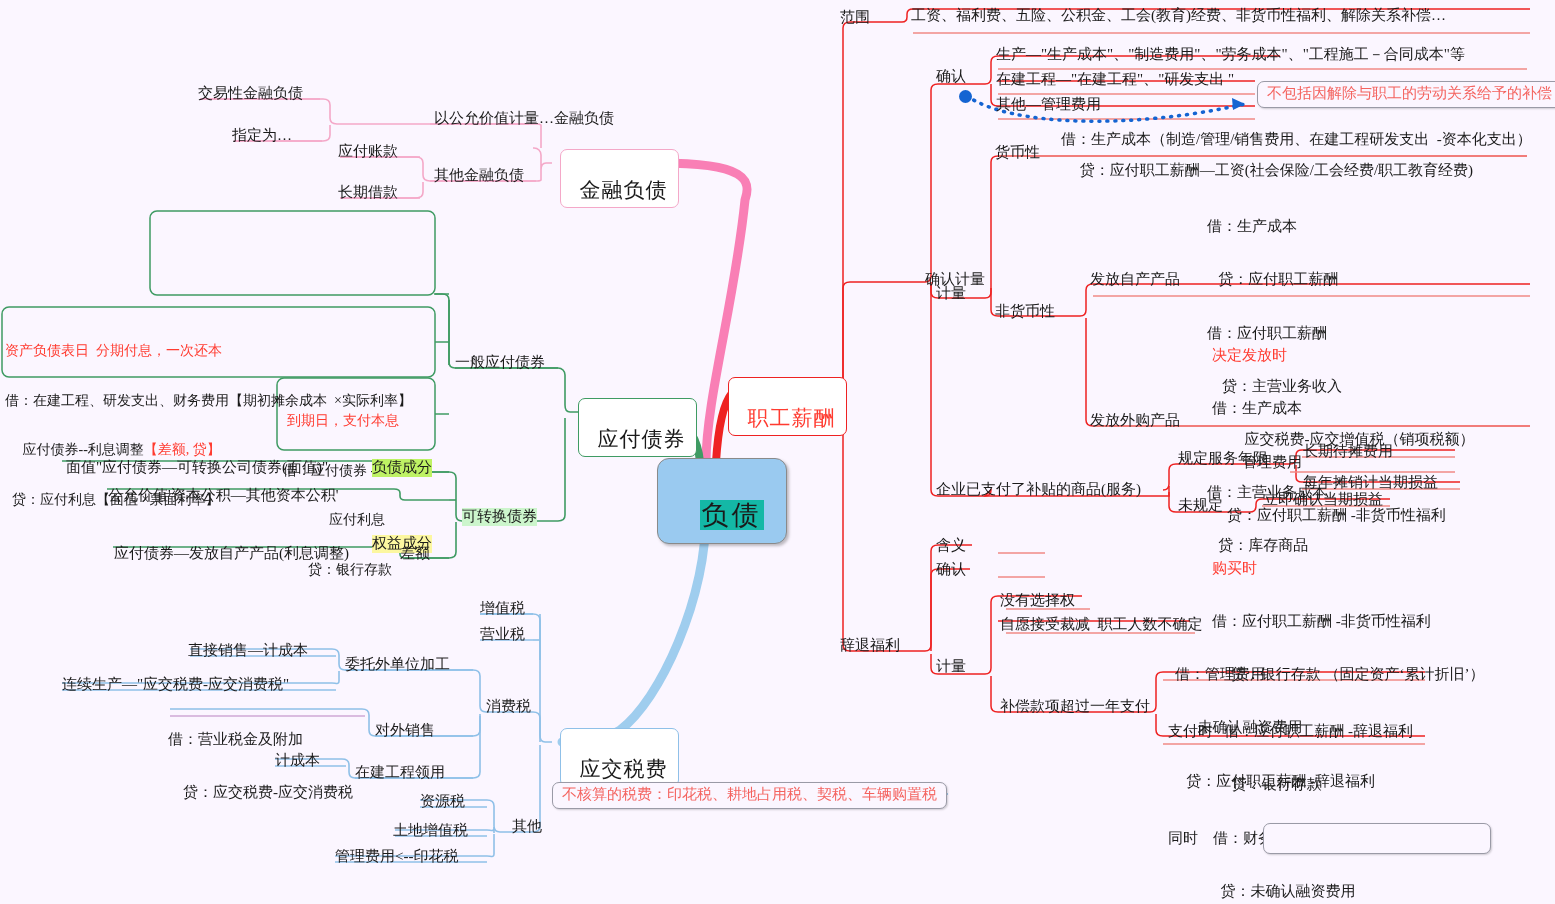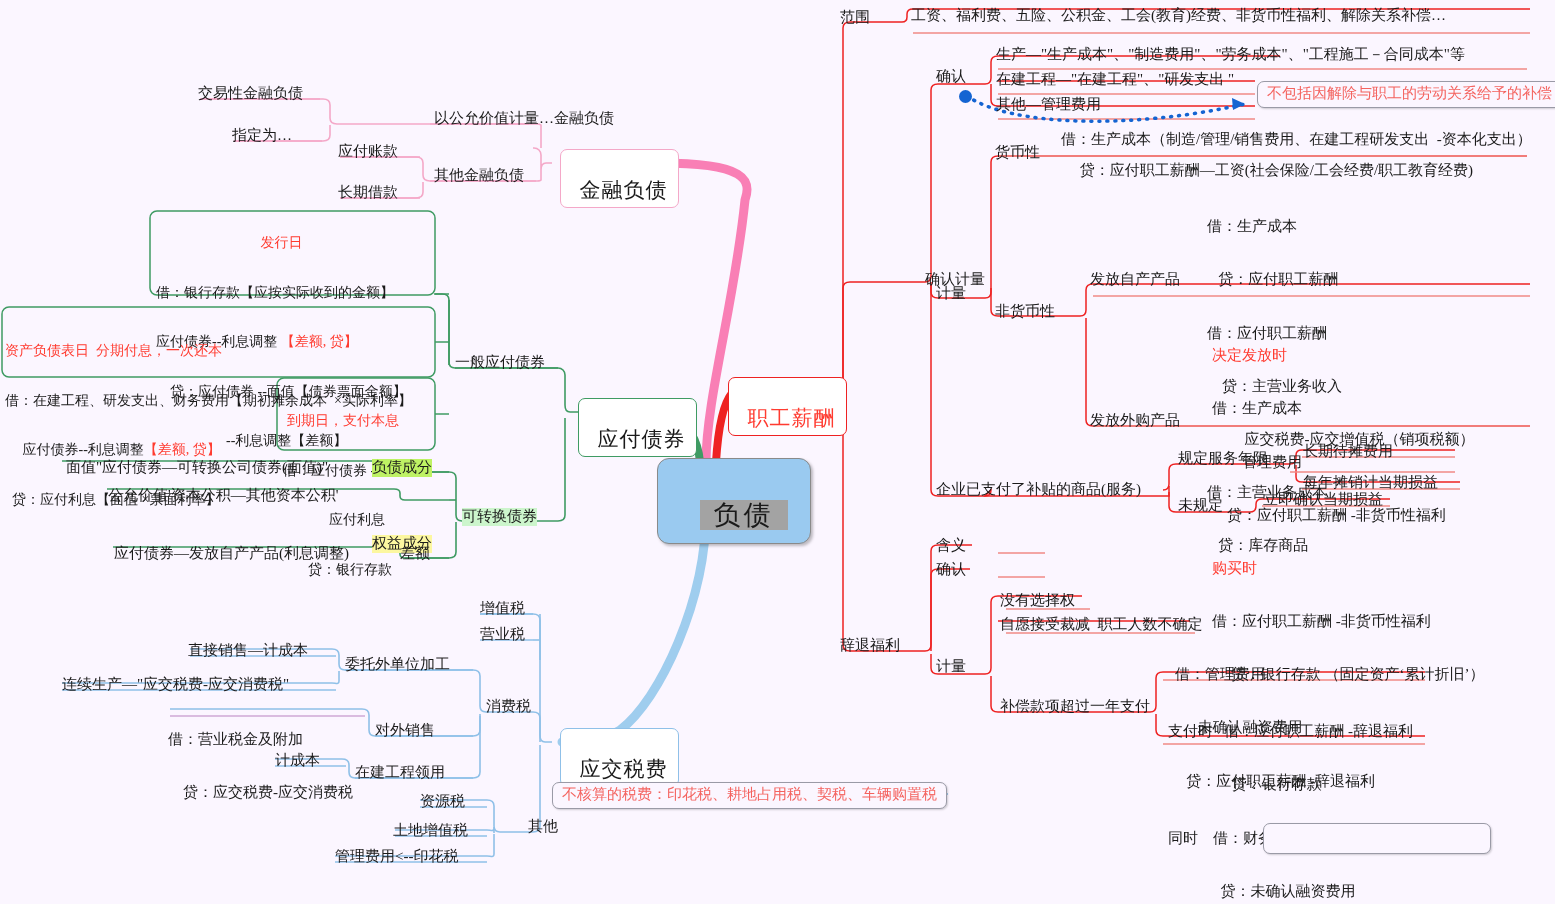--- a/index.html
+++ b/index.html
@@ -24,21 +24,21 @@
   .root{
     background:#9acaf0;
     border:1px solid #8a8a8a;
     border-radius:12px;
     box-shadow:2px 2px 3px rgba(0,0,0,.25);
     font-size:27px;
     letter-spacing:3px;
     padding:9px 22px 11px 22px;
     text-align:center;
   }
-  .root .lbl{background:#a3a3a3;padding:0 14px;}
+  .root .lbl{background:#14b8a6;padding:0 2px;}
 
   
   .main{
     border-radius:7px;
     padding:3px 10px 4px 6px;
     font-size:21px;
     background:#ffffff;
     letter-spacing:1px;
   }
   .main.pink{border:1px solid #f4a8c8;}
@@ -269,27 +269,20 @@
 <div class="node t" style="left:434px;top:110px;">以公允价值计量…金融负债</div>
 <div class="node t" style="left:434px;top:167px;">其他金融负债</div>
 <div class="node t" style="left:198px;top:85px;">交易性金融负债</div>
 <div class="node t" style="left:232px;top:127px;">指定为…</div>
 <div class="node t" style="left:338px;top:143px;">应付账款</div>
 <div class="node t" style="left:338px;top:184px;">长期借款</div>
 
 <div class="node t" style="left:455px;top:354px;">一般应付债券</div>
 <div class="node t hl-green" style="left:462px;top:508px;">可转换债券</div>
 
-<div class="node t sm" style="left:156px;top:202px;">
-  <div class="red center">发行日</div>
-  <div>借：银行存款【应按实际收到的金额】</div>
-  <div>应付债券--利息调整 <span class="red">【差额, 贷】</span></div>
-  <div>    贷：应付债券 --面值【债券票面金额】</div>
-  <div>                    --利息调整【差额】</div>
-</div>
 
 <div class="node t sm" style="left:5px;top:310px;">
   <div class="red">资产负债表日  分期付息，一次还本</div>
   <div>借：在建工程、研发支出、财务费用【期初摊余成本  ×实际利率】</div>
   <div>     应付债券--利息调整<span class="red">【差额, 贷】</span></div>
   <div>  贷：应付利息【面值 ×票面利率】</div>
 </div>
 
 <div class="node t sm center" style="left:283px;top:380px;">
   <div class="red">到期日，支付本息</div>
@@ -369,21 +362,21 @@
 <div class="node t" style="left:1168px;top:688px;">
   <div>支付时   借：应付职工薪酬 -辞退福利</div>
   <div>                 贷：银行存款</div>
   <div>同时    借：财务费用</div>
   <div>              贷：未确认融资费用</div>
 </div>
 
 <div class="node t" style="left:480px;top:600px;">增值税</div>
 <div class="node t" style="left:480px;top:626px;">营业税</div>
 <div class="node t" style="left:486px;top:698px;">消费税</div>
-<div class="node t" style="left:528px;top:818px;">其他</div>
+<div class="node t" style="left:512px;top:818px;">其他</div>
 
 <div class="node t" style="left:345px;top:656px;">委托外单位加工</div>
 <div class="node t" style="left:375px;top:722px;">对外销售</div>
 <div class="node t" style="left:355px;top:764px;">在建工程领用</div>
 
 <div class="node t" style="left:188px;top:642px;">直接销售—计成本</div>
 <div class="node t" style="left:62px;top:676px;">连续生产—"应交税费-应交消费税"</div>
 <div class="node t" style="left:275px;top:752px;">计成本</div>
 
 <div class="node t" style="left:168px;top:696px;">

